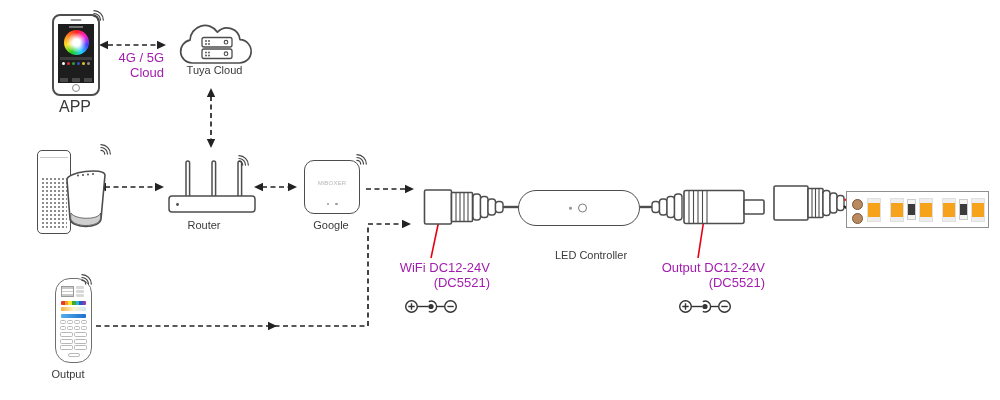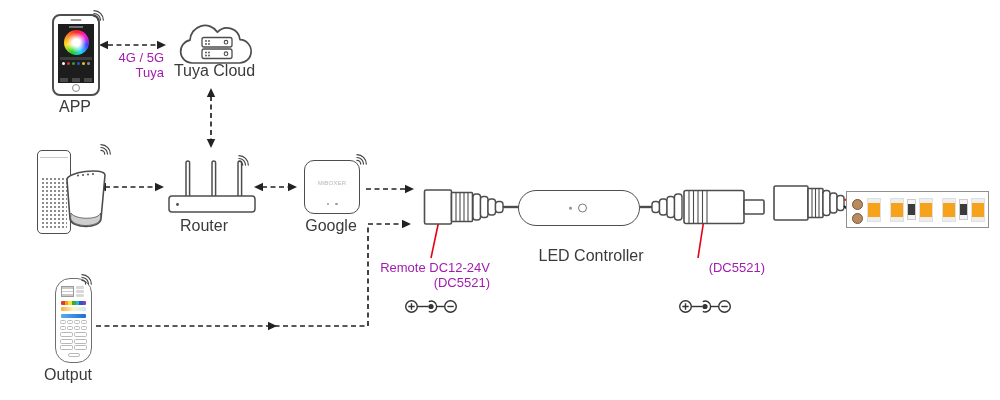--- a/index.html
+++ b/index.html
@@ -1,21 +1,21 @@
 <!DOCTYPE html>
 <html><head>
 <meta charset="utf-8">
 <style>
   html,body { margin:0; padding:0; background:#fff; }
   #canvas {
     position:relative; width:1000px; height:400px; background:#fff;
     font-family:"Liberation Sans", sans-serif; color:#3a3a3a; overflow:hidden;
   }
   .abs { position:absolute; }
-  .label { position:absolute; text-align:center; font-size:16px; color:#3a3a3a; line-height:17px; }
+  .label { position:absolute; text-align:center; font-size:11px; color:#3a3a3a; line-height:17px; }
   svg { display:block; overflow:visible; }
 
   
   .phone { left:52px; top:14px; width:44px; height:78px; border:2px solid #4d4d4d; border-radius:8px; background:#fff; }
   .phone-ear { position:absolute; top:3px; left:50%; transform:translateX(-50%); width:11px; height:2px; background:#9a9a9a; border-radius:1px; }
   .phone-screen { position:absolute; left:4px; right:4px; top:8px; bottom:11px; background:#1d1d1d; overflow:hidden; }
   .ps-top { height:5px; display:flex; justify-content:center; align-items:center; }
   .ps-top span { width:14px; height:2px; background:#6f6f6f; }
   .color-wheel { width:25px; height:25px; border-radius:50%; margin:1px auto 0;
     background: radial-gradient(circle, #ffffff 0 20%, rgba(255,255,255,0) 58%),
@@ -137,21 +137,21 @@
     <g stroke="#444" stroke-width="1.3" fill="none" stroke-linecap="round">
       <path d="M1,11 A4,4 0 0 1 5,15"></path>
         <path d="M1,8 A7,7 0 0 1 8,15"></path>
         <path d="M1,5 A10,10 0 0 1 11,15"></path>
     </g>
   </svg>
   <div class="label" style="left:44px;top:98px;width:62px;font-size:16px">APP</div>
 
   <div class="small-label" style="left:94px;top:50px;width:70px">
     <div>4G / 5G</div>
-    <div>Tuya</div>
+    <div>Cloud</div>
   </div>
 
   <svg class="abs" style="left:172px;top:16px" width="88" height="54" viewBox="0 0 88 54">
     <path d="M20,47 a11.5,11.5 0 0 1 -2,-22.8 a15,15 0 0 1 27.5,-8 a13,13 0 0 1 22.5,7.5 a10.8,10.8 0 0 1 -1,23.3 Z" fill="#fff" stroke="#4d4d4d" stroke-width="1.7" stroke-linejoin="round"></path>
     <g stroke="#4d4d4d" stroke-width="1.3" fill="#fff">
       <rect x="30" y="21.5" width="30" height="9.5" rx="2"></rect>
       <rect x="30" y="33" width="30" height="9.5" rx="2"></rect>
     </g>
     <g fill="#4d4d4d">
       <circle cx="34" cy="25" r="0.9"></circle>
@@ -333,37 +333,38 @@
     <path d="M76,22 Q81,26 85,33.5" stroke="#222" stroke-width="2.2" fill="none"></path>
   </svg>
 
   <div class="abs strip">
     <div class="pad p1" style="background: rgb(185, 137, 95);"></div>
     <div class="pad p2" style="background: rgb(185, 137, 95);"></div>
     <div style="display:contents" id="strip-components"><div class="chip led" style="background: linear-gradient(rgb(237, 237, 237) 0px, rgb(237, 237, 237) 17%, rgb(247, 162, 27) 17%, rgb(247, 162, 27) 83%, rgb(237, 237, 237) 83%, rgb(237, 237, 237) 100%);"></div><div class="chip led grp" style="background: linear-gradient(rgb(237, 237, 237) 0px, rgb(237, 237, 237) 17%, rgb(247, 162, 27) 17%, rgb(247, 162, 27) 83%, rgb(237, 237, 237) 83%, rgb(237, 237, 237) 100%);"></div><div class="chip resistor"></div><div class="chip led" style="background: linear-gradient(rgb(237, 237, 237) 0px, rgb(237, 237, 237) 17%, rgb(247, 162, 27) 17%, rgb(247, 162, 27) 83%, rgb(237, 237, 237) 83%, rgb(237, 237, 237) 100%);"></div><div class="chip led grp" style="background: linear-gradient(rgb(237, 237, 237) 0px, rgb(237, 237, 237) 17%, rgb(247, 162, 27) 17%, rgb(247, 162, 27) 83%, rgb(237, 237, 237) 83%, rgb(237, 237, 237) 100%);"></div><div class="chip resistor"></div><div class="chip led" style="background: linear-gradient(rgb(237, 237, 237) 0px, rgb(237, 237, 237) 17%, rgb(247, 162, 27) 17%, rgb(247, 162, 27) 83%, rgb(237, 237, 237) 83%, rgb(237, 237, 237) 100%);"></div></div>
   </div>
 
   <div class="small-label" style="left:375px;top:260px;width:115px">
-    <div>Remote DC12-24V</div>
+    <div>WiFi DC12-24V</div>
     <div>(DC5521)</div>
   </div>
   <svg class="abs" style="left:404px;top:298px" width="54" height="17" viewBox="0 0 54 17">
     <g stroke="#333" stroke-width="1.4" fill="none">
       <circle cx="7.5" cy="8.5" r="5.8"></circle>
       <path d="M7.5,5.3 V11.7 M4.3,8.5 H10.7"></path>
       <path d="M13.3,8.5 H24.5"></path>
       <path d="M24.8,3.7 A5.4,5.4 0 1 1 24.8,13.3"></path>
       <path d="M33,8.5 H40.5"></path>
       <circle cx="46.5" cy="8.5" r="5.8"></circle>
       <path d="M43.3,8.5 H49.7"></path>
     </g>
     <circle cx="27" cy="8.5" r="2.6" fill="#333"></circle>
   </svg>
 
   <div class="small-label" style="left:645px;top:260px;width:120px">
+    <div>Output DC12-24V</div>
     <div>(DC5521)</div>
   </div>
   <svg class="abs" style="left:678px;top:298px" width="54" height="17" viewBox="0 0 54 17">
     <g stroke="#333" stroke-width="1.4" fill="none">
       <circle cx="7.5" cy="8.5" r="5.8"></circle>
       <path d="M7.5,5.3 V11.7 M4.3,8.5 H10.7"></path>
       <path d="M13.3,8.5 H24.5"></path>
       <path d="M24.8,3.7 A5.4,5.4 0 1 1 24.8,13.3"></path>
       <path d="M33,8.5 H40.5"></path>
       <circle cx="46.5" cy="8.5" r="5.8"></circle>

